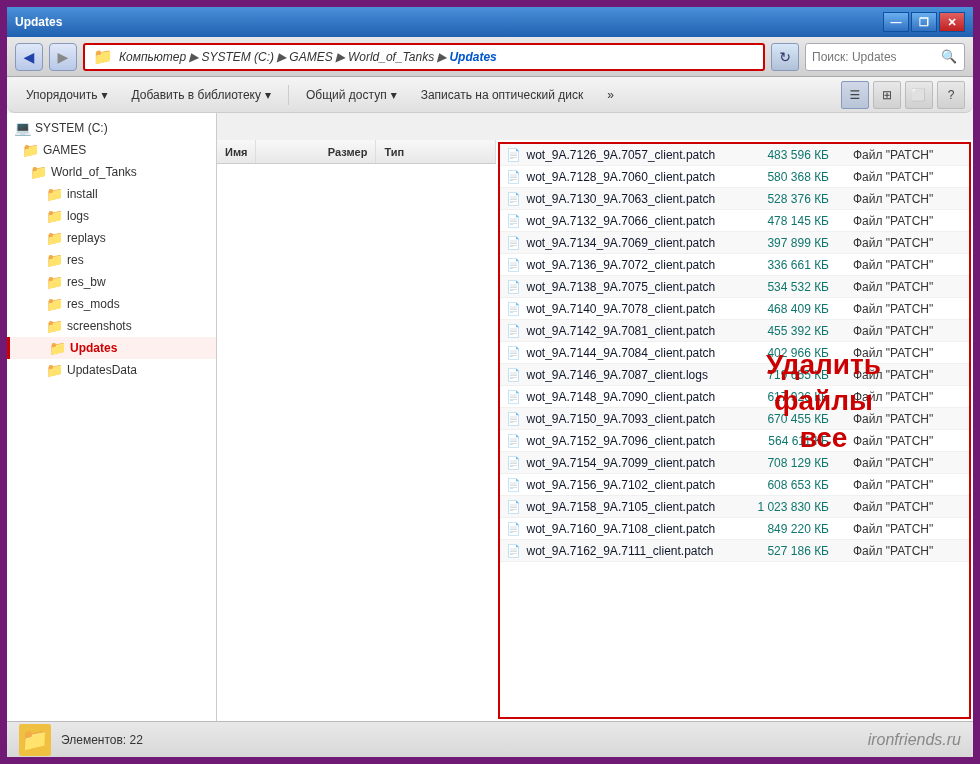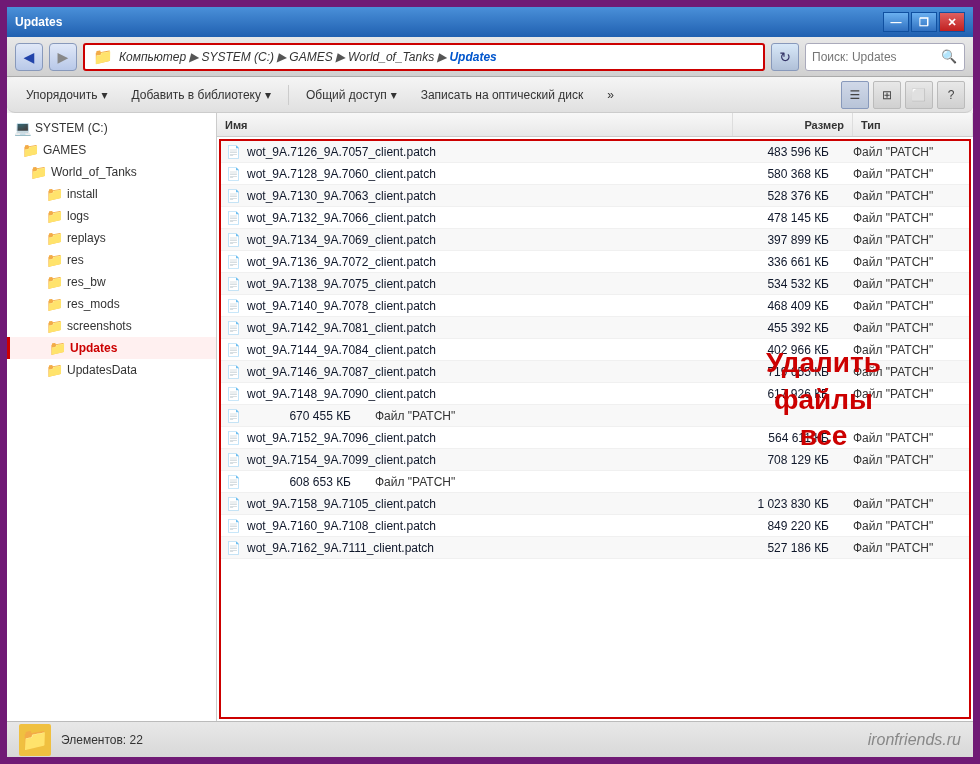--- a/index.html
+++ b/index.html
@@ -265,23 +265,24 @@
       border-left: 3px solid #cc0000;
     }
     .sidebar-item.highlighted .sidebar-label { color: #cc0000; font-weight: bold; }
     .tree-indent { padding-left: 16px; }
     .tree-indent-2 { padding-left: 32px; }
 
     
     .file-list-container {
       flex: 1;
       display: flex;
-      flex-direction: column;
+      flex-direction: row;
       overflow: hidden;
       background: white;
+      margin-top: 27px;
     }
 
     .column-header {
       display: flex;
       align-items: center;
       background: linear-gradient(to bottom, #f8f8f8, #e8e8e8);
       border-bottom: 1px solid #ccc;
       height: 24px;
       flex-shrink: 0;
     }
@@ -335,21 +336,21 @@
       font-size: 12px;
       color: #0f172a;
       overflow: hidden;
       text-overflow: ellipsis;
       white-space: nowrap;
     }
     .file-size {
       width: 120px;
       text-align: right;
       font-size: 12px;
-      color: #0f172a;
+      color: #0f766e;
       padding-right: 16px;
     }
     .file-type {
       width: 120px;
       font-size: 12px;
       color: #333;
       padding-left: 8px;
     }
 
     
@@ -593,49 +594,51 @@
             <div class="file-type">Файл "PATCH"</div>
           </div>
           <div class="file-row">
             <div class="file-icon">📄</div>
             <div class="file-name">wot_9A.7144_9A.7084_client.patch</div>
             <div class="file-size">402 966 КБ</div>
             <div class="file-type">Файл "PATCH"</div>
           </div>
           <div class="file-row">
             <div class="file-icon">📄</div>
-            <div class="file-name">wot_9A.7146_9A.7087_client.patch</div>
+            <div class="file-name">wot_9A.7146_9A.7087_client.logs</div>
             <div class="file-size">719 655 КБ</div>
             <div class="file-type">Файл "PATCH"</div>
           </div>
           <div class="file-row">
             <div class="file-icon">📄</div>
             <div class="file-name">wot_9A.7148_9A.7090_client.patch</div>
             <div class="file-size">617 926 КБ</div>
             <div class="file-type">Файл "PATCH"</div>
           </div>
           <div class="file-row">
             <div class="file-icon">📄</div>
+            <div class="file-name">wot_9A.7150_9A.7093_client.patch</div>
             <div class="file-size">670 455 КБ</div>
             <div class="file-type">Файл "PATCH"</div>
           </div>
           <div class="file-row">
             <div class="file-icon">📄</div>
             <div class="file-name">wot_9A.7152_9A.7096_client.patch</div>
             <div class="file-size">564 611 КБ</div>
             <div class="file-type">Файл "PATCH"</div>
           </div>
           <div class="file-row">
             <div class="file-icon">📄</div>
             <div class="file-name">wot_9A.7154_9A.7099_client.patch</div>
             <div class="file-size">708 129 КБ</div>
             <div class="file-type">Файл "PATCH"</div>
           </div>
           <div class="file-row">
             <div class="file-icon">📄</div>
+            <div class="file-name">wot_9A.7156_9A.7102_client.patch</div>
             <div class="file-size">608 653 КБ</div>
             <div class="file-type">Файл "PATCH"</div>
           </div>
           <div class="file-row">
             <div class="file-icon">📄</div>
             <div class="file-name">wot_9A.7158_9A.7105_client.patch</div>
             <div class="file-size">1 023 830 КБ</div>
             <div class="file-type">Файл "PATCH"</div>
           </div>
           <div class="file-row">

